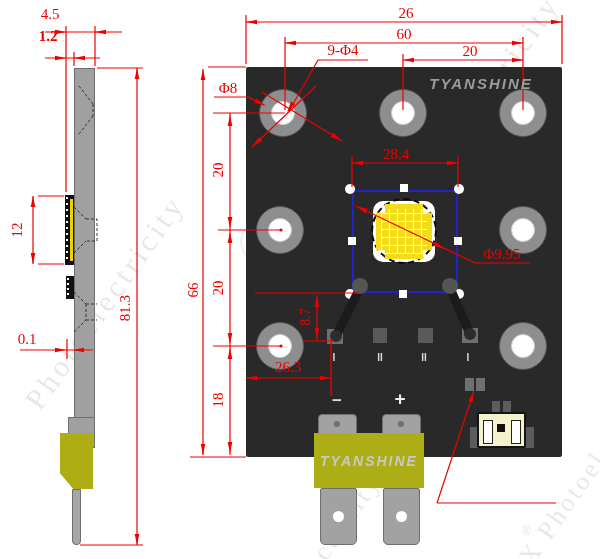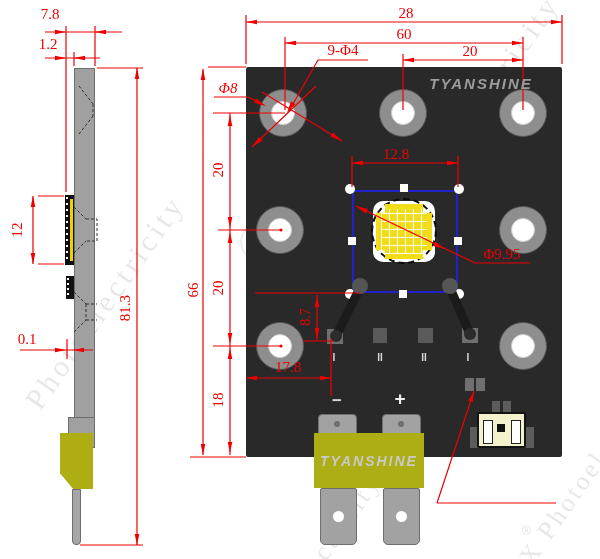--- a/index.html
+++ b/index.html
@@ -187,33 +187,33 @@
       <polygon points="356,206 367.9,208.9 365.7,213.5"></polygon>
         <polygon points="445,249 433.1,246.1 435.3,241.5"></polygon>
       <polygon points="317,296 314.7,307 319.3,307"></polygon>
         <polygon points="317,339 314.7,328 319.3,328"></polygon>
       <polygon points="246,378 257,375.7 257,380.3"></polygon>
         <polygon points="331,378 320,375.7 320,380.3"></polygon>
       <polygon points="474,391 472.7,402.1 468.3,400.7"></polygon>
     </g>
   </svg>
 
-  <div class="ct dim" style="left:50px;top:14px;">7.8</div>
-  <div class="ct dim" style="left:48px;top:44px;">1.2</div>
+  <div class="ct dim" style="left:50px;top:14px;">4.5</div>
+  <div class="ct dim" style="left:48px;top:36px;font-weight:bold;">1.2</div>
   <div class="ctv dim" style="left:17px;top:230px;">12</div>
   <div class="ct dim" style="left:27px;top:339px;">0.1</div>
   <div class="ctv dim" style="left:125px;top:308px;">81.3</div>
 
-  <div class="ct dim" style="left:406px;top:13px;">28</div>
+  <div class="ct dim" style="left:406px;top:13px;">26</div>
   <div class="ct dim" style="left:404px;top:34px;">60</div>
   <div class="ct dim" style="left:470px;top:51px;">20</div>
   <div class="ct dim" style="left:343px;top:50px;">9-Φ4</div>
-  <div class="ct dim" style="left:228px;top:88px;font-style:italic;">Φ8</div>
+  <div class="ct dim" style="left:228px;top:88px;">Φ8</div>
   <div class="ctv dim" style="left:193px;top:290px;">66</div>
   <div class="ctv dim" style="left:218px;top:170px;">20</div>
   <div class="ctv dim" style="left:218px;top:288px;">20</div>
   <div class="ctv dim" style="left:218px;top:400px;">18</div>
-  <div class="ct dim" style="left:396px;top:154px;">12.8</div>
+  <div class="ct dim" style="left:396px;top:154px;">28.4</div>
   <div class="ct dim" style="left:502px;top:254px;">Φ9.95</div>
   <div class="ctv dim" style="left:306px;top:317px;font-size:14px;">8.7</div>
-  <div class="ct dim" style="left:288px;top:367px;">17.8</div>
+  <div class="ct dim" style="left:288px;top:367px;">26.3</div>
 
 </div>
 
 </body></html>

